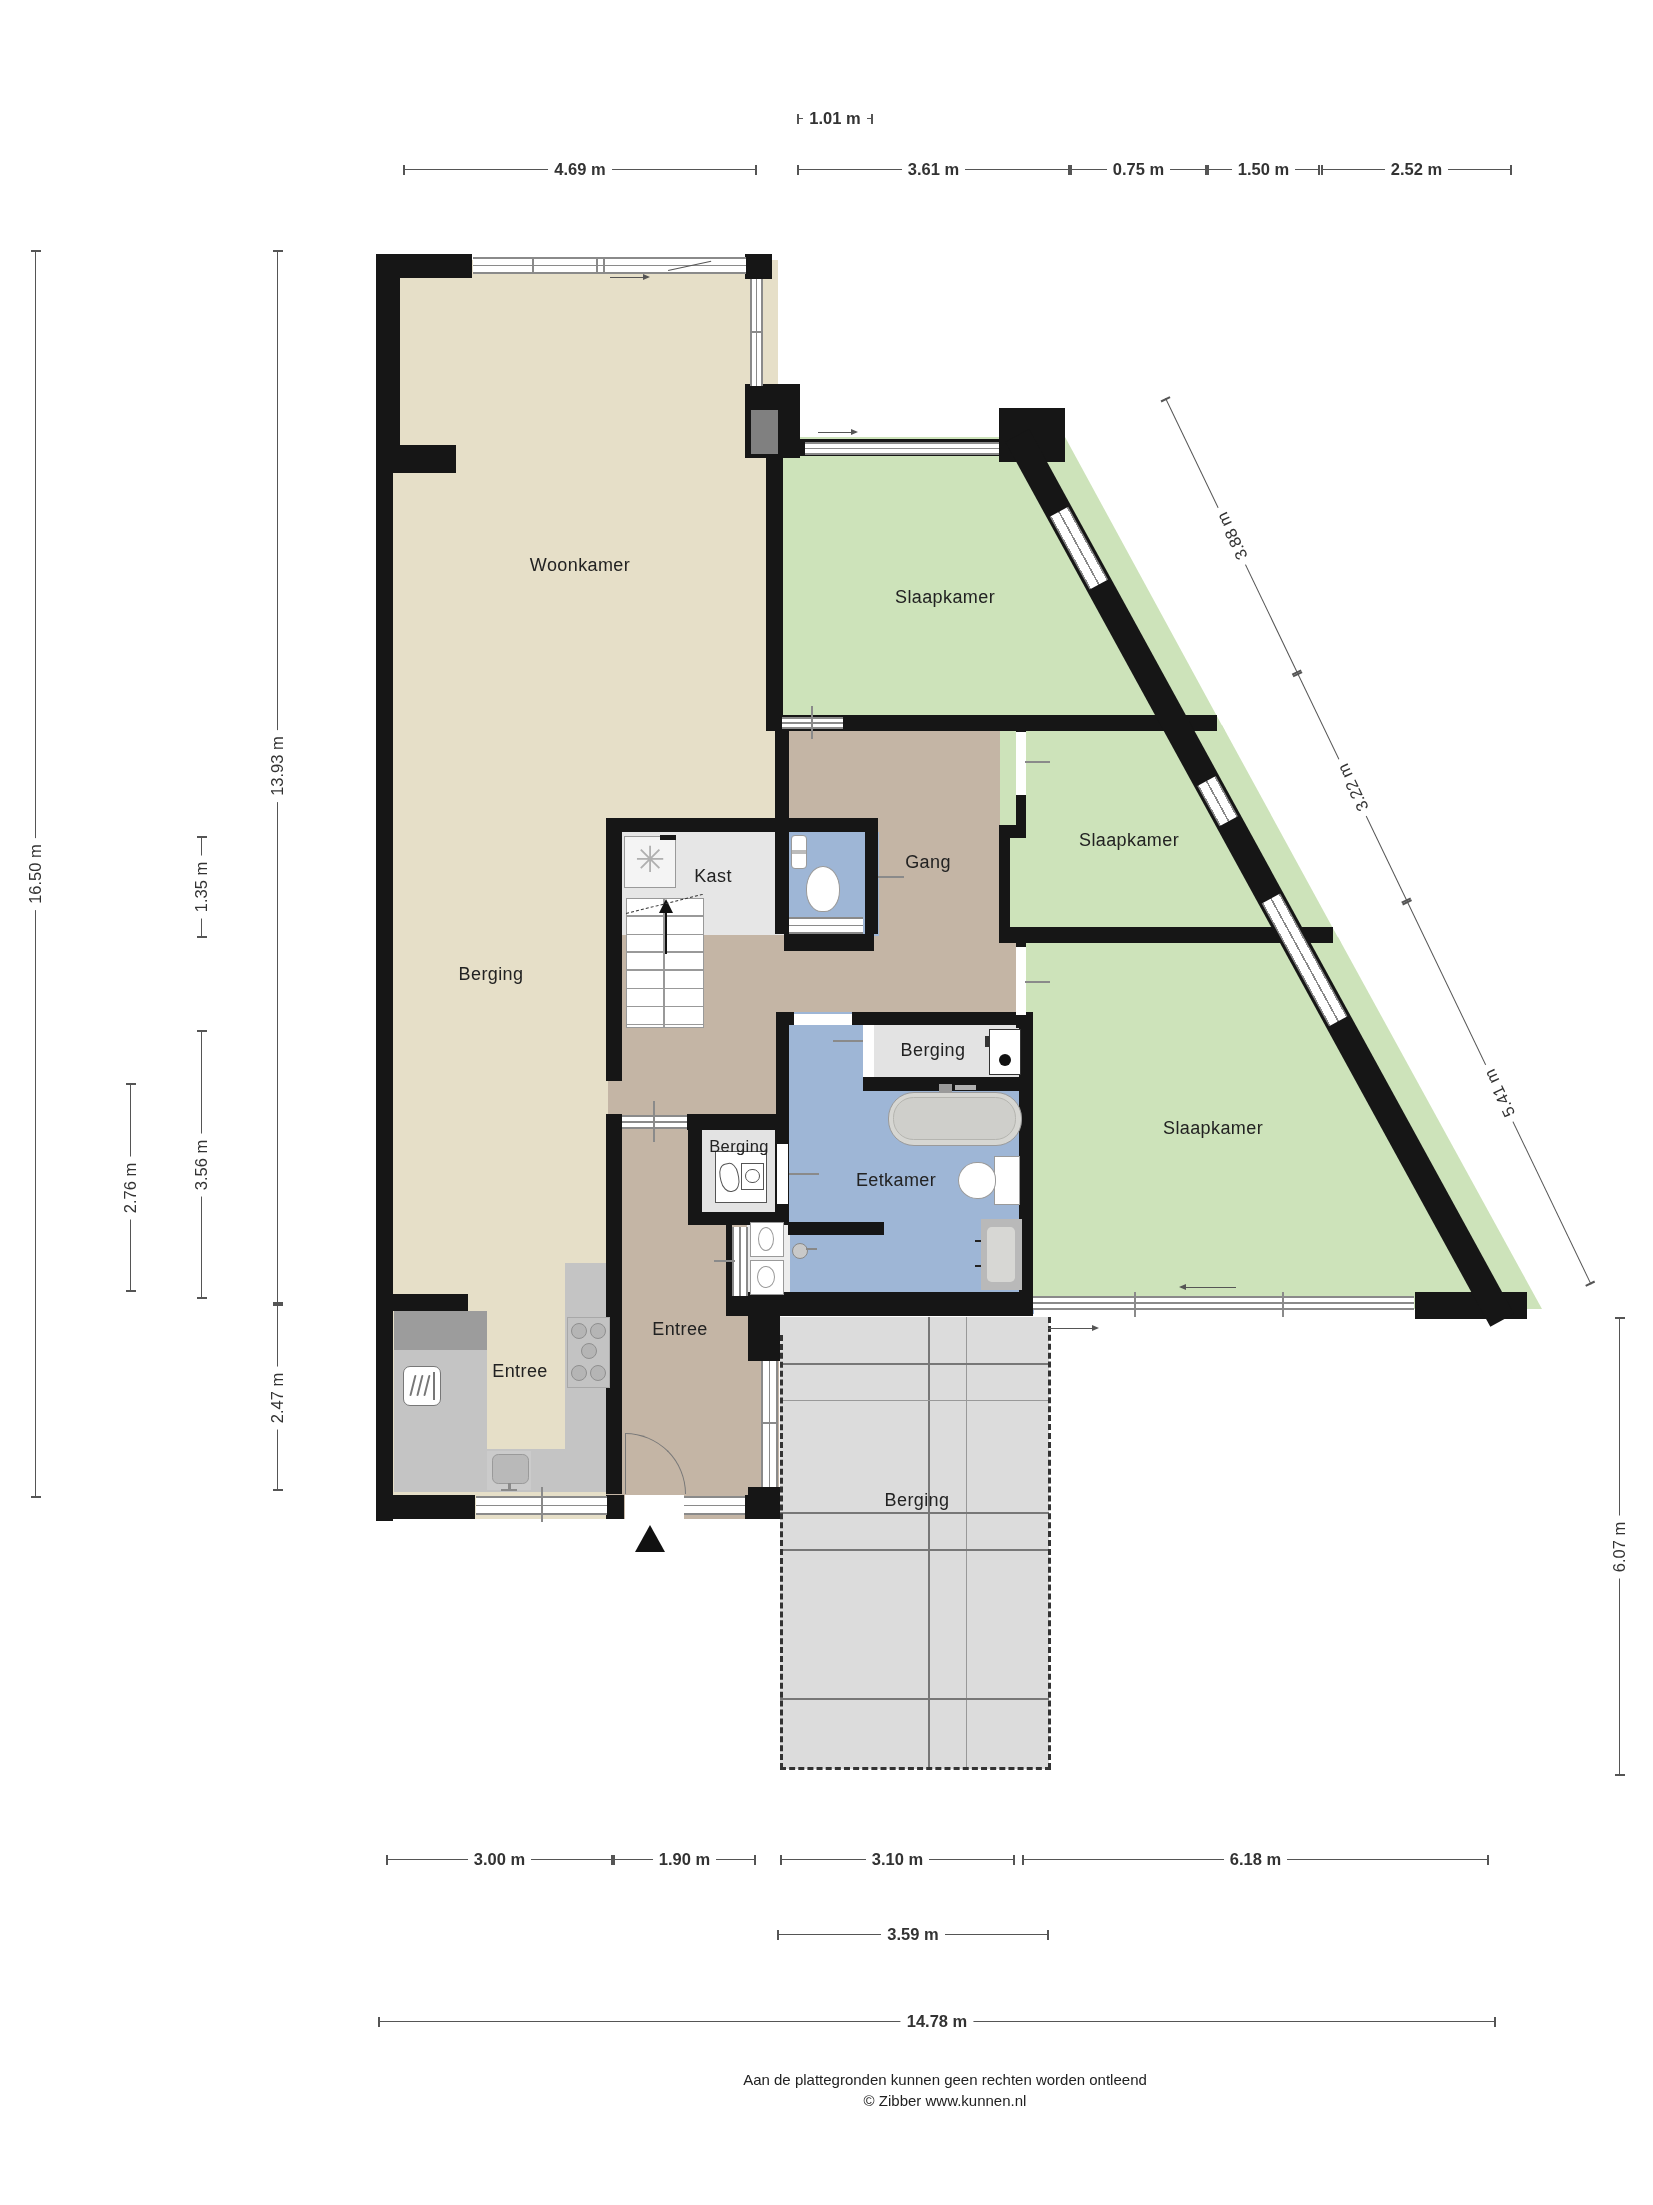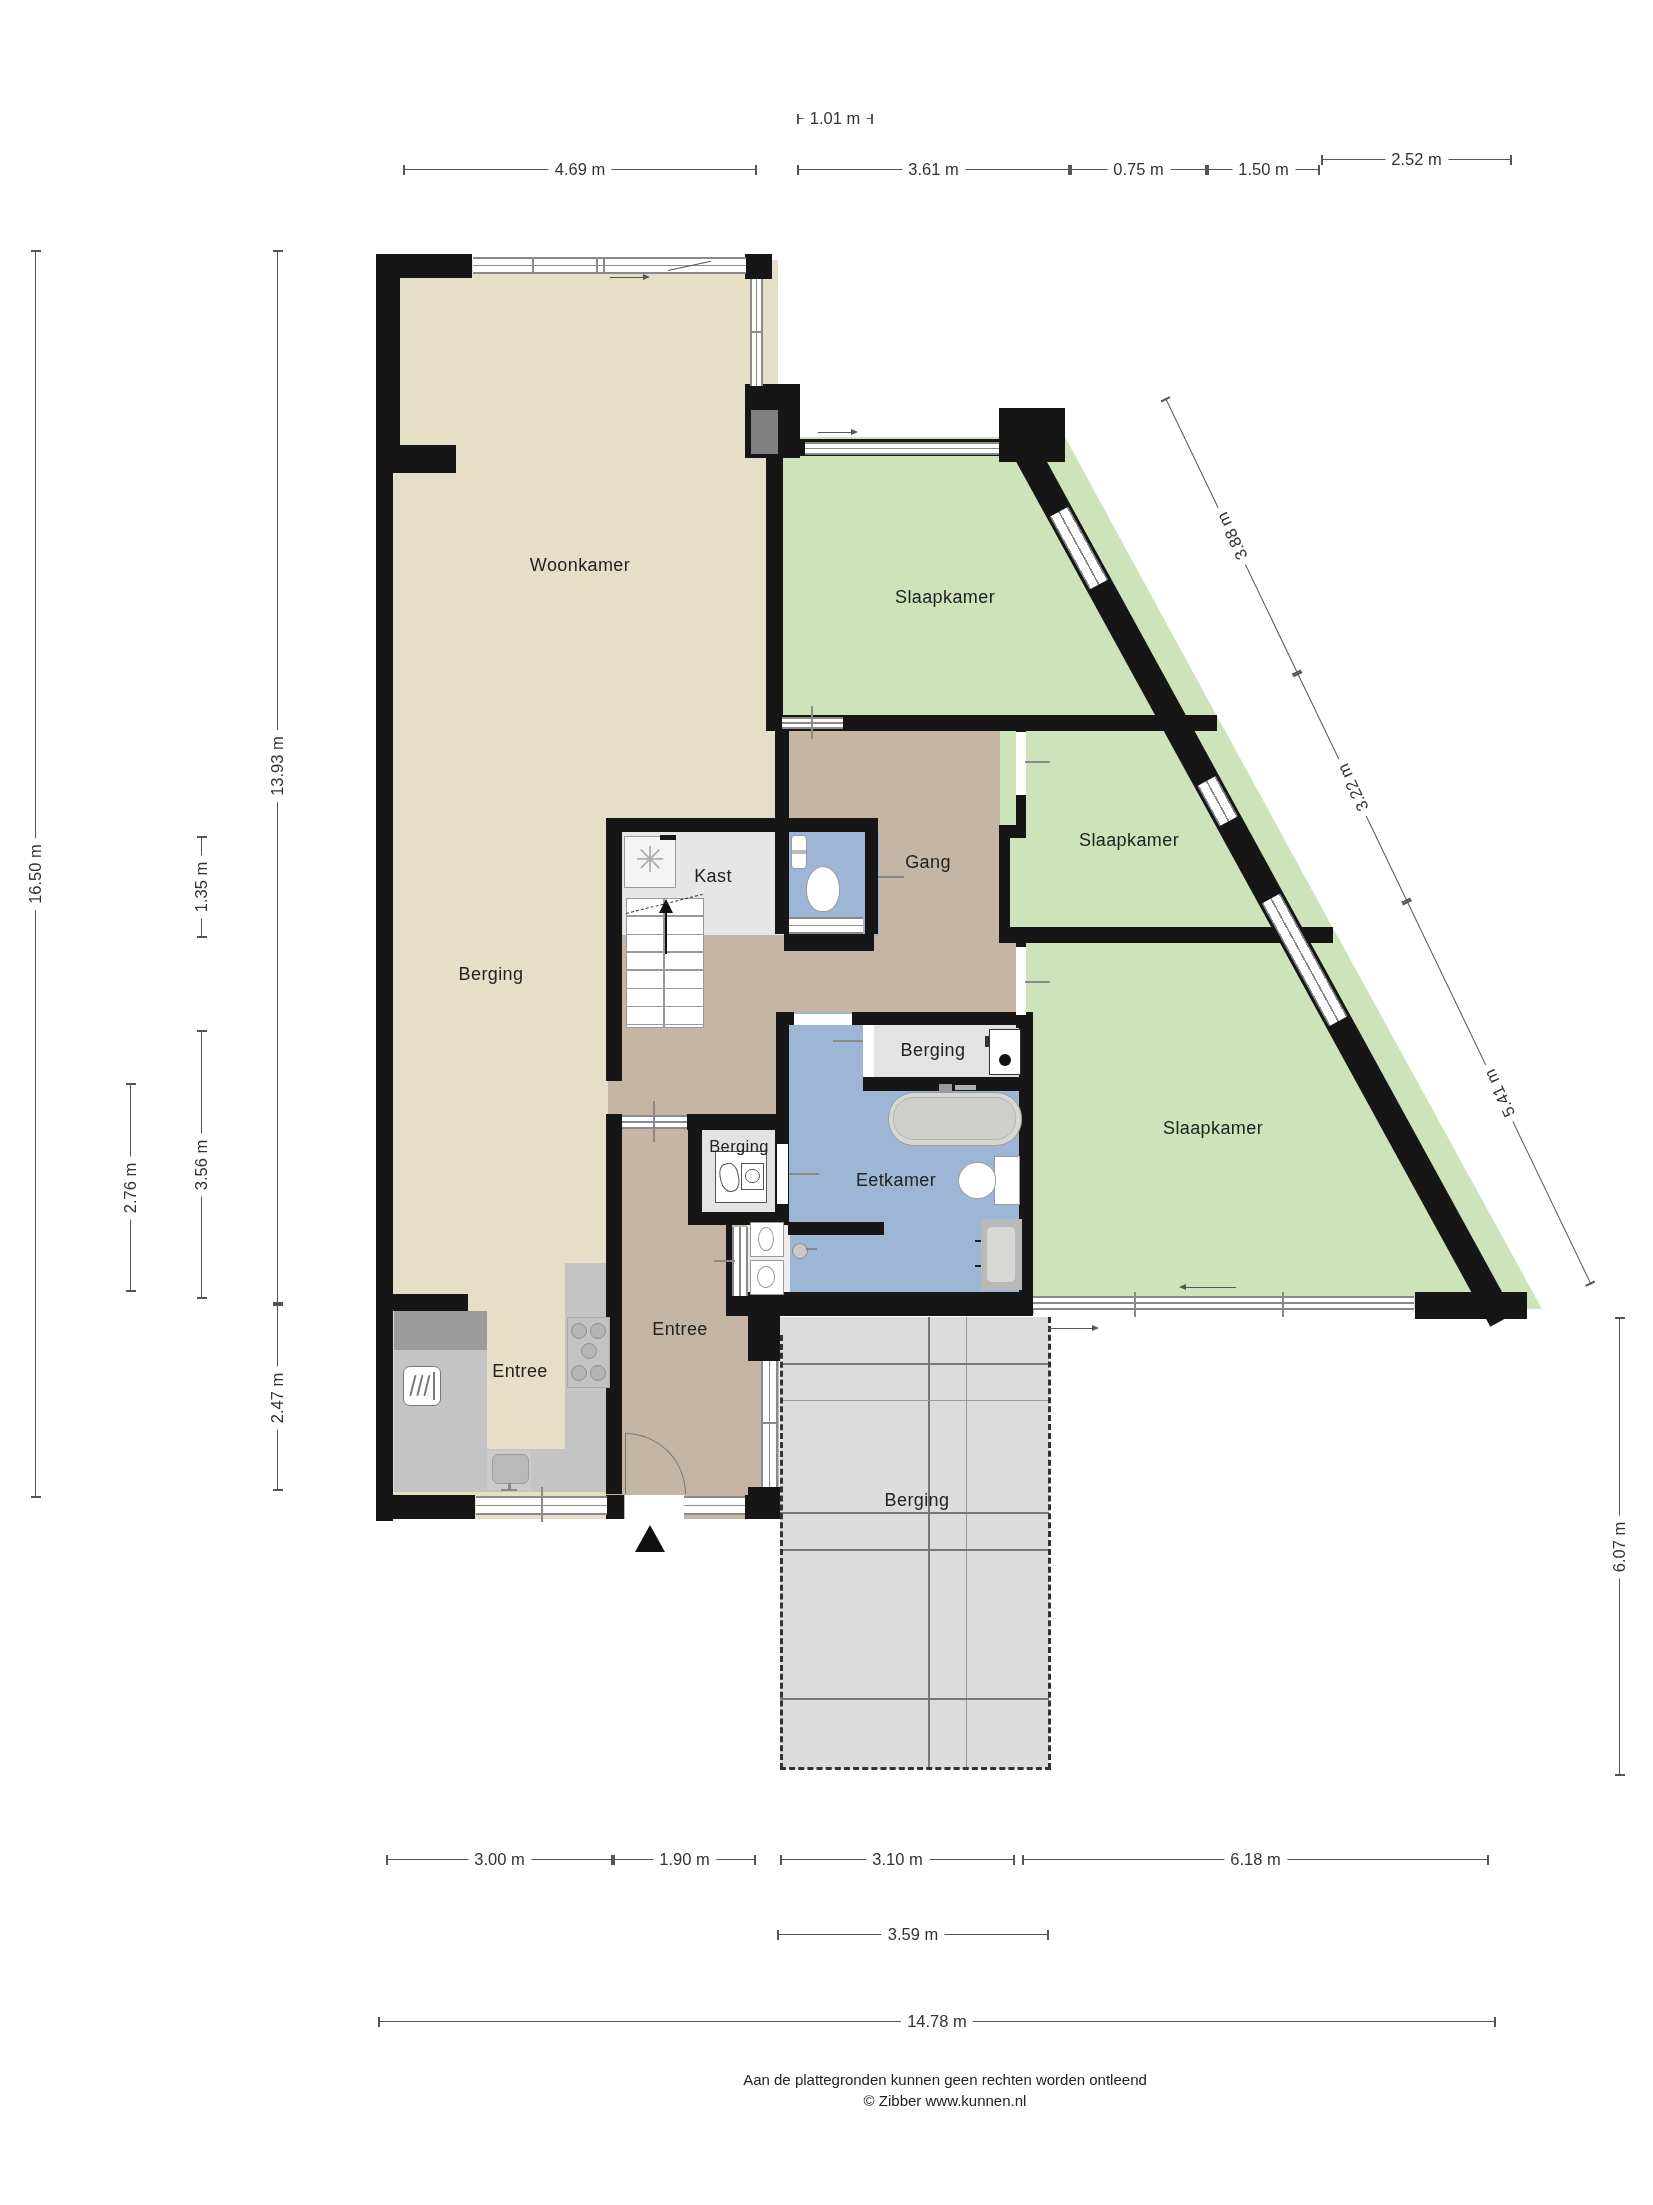--- a/index.html
+++ b/index.html
@@ -17,21 +17,21 @@
   .winV{position:absolute;background:linear-gradient(to right,#8a8a8a 0,#8a8a8a 1.6px,#fff 1.6px,
         #fff calc(50% - 0.8px),#8a8a8a calc(50% - 0.8px),#8a8a8a calc(50% + 0.8px),#fff calc(50% + 0.8px),
         #fff calc(100% - 1.6px),#8a8a8a calc(100% - 1.6px));}
   .doorgap{position:absolute;background:#fff;}
   .tick{position:absolute;background:#8a8a8a;}
   
   .dimh{position:absolute;height:0;border-top:1.6px solid #555;}
   .dimh::before,.dimh::after{content:"";position:absolute;top:-4.7px;width:1.6px;height:9.5px;background:#555;}
   .dimh::before{left:0}.dimh::after{right:0}
   .dimh b{position:absolute;left:50%;top:-0.8px;transform:translate(-50%,-50%);background:#fff;
-          padding:0 6.3px;font-weight:400;font-size:16.5px;color:#333;white-space:nowrap;}
+          padding:0 6.3px;font-weight:700;font-size:16.5px;color:#333;white-space:nowrap;}
   .dimv{position:absolute;width:0;border-left:1.6px solid #555;}
   .dimv::before,.dimv::after{content:"";position:absolute;left:-4.7px;height:1.6px;width:9.5px;background:#555;}
   .dimv::before{top:0}.dimv::after{bottom:0}
   .dimv b{position:absolute;top:50%;left:-0.8px;transform:translate(-50%,-50%) rotate(-90deg);
           background:#fff;padding:0 6.3px;font-weight:400;font-size:16.5px;color:#333;white-space:nowrap;}
   .dseg{position:absolute;height:0;border-top:1.6px solid #555;}
   .dseg::before,.dseg::after{content:"";position:absolute;top:-4.7px;width:1.6px;height:9.5px;background:#555;}
   .dseg::before{left:0}.dseg::after{right:0}
   .dseg b{position:absolute;left:50%;top:-0.8px;transform:translate(-50%,-50%) rotate(180deg);
           background:#fff;padding:0 6.3px;font-weight:400;font-size:16.5px;color:#333;white-space:nowrap;}
@@ -267,21 +267,21 @@
     </div>
   <div class="dimh" style="left:797px;top:169px;width:273px;">
       <b>3.61 m</b>
     </div>
   <div class="dimh" style="left:1070px;top:169px;width:137px;">
       <b>0.75 m</b>
     </div>
   <div class="dimh" style="left:1207px;top:169px;width:113px;">
       <b>1.50 m</b>
     </div>
-  <div class="dimh" style="left:1321px;top:159px;width:191px;">
+  <div class="dimh" style="left:1321px;top:169px;width:191px;">
       <b>2.52 m</b>
     </div>
 
   <div class="dimv" style="left:35px;top:250px;height:1248px;">
       <b>16.50 m</b>
     </div>
   <div class="dimv" style="left:277px;top:250px;height:1054px;">
       <b style="top:49%;">13.93 m</b>
     </div>
   <div class="dimv" style="left:201px;top:836px;height:102px;">

